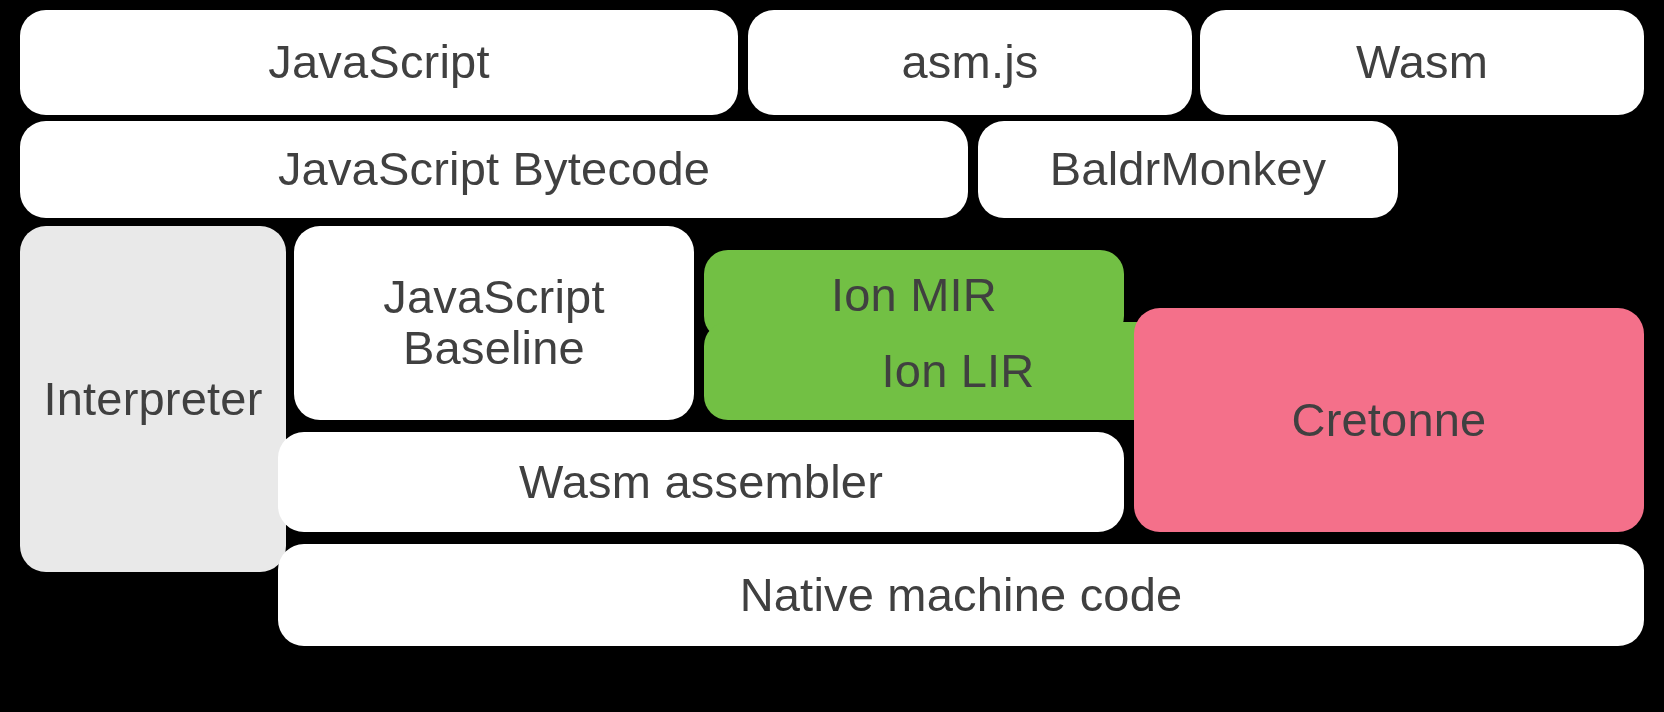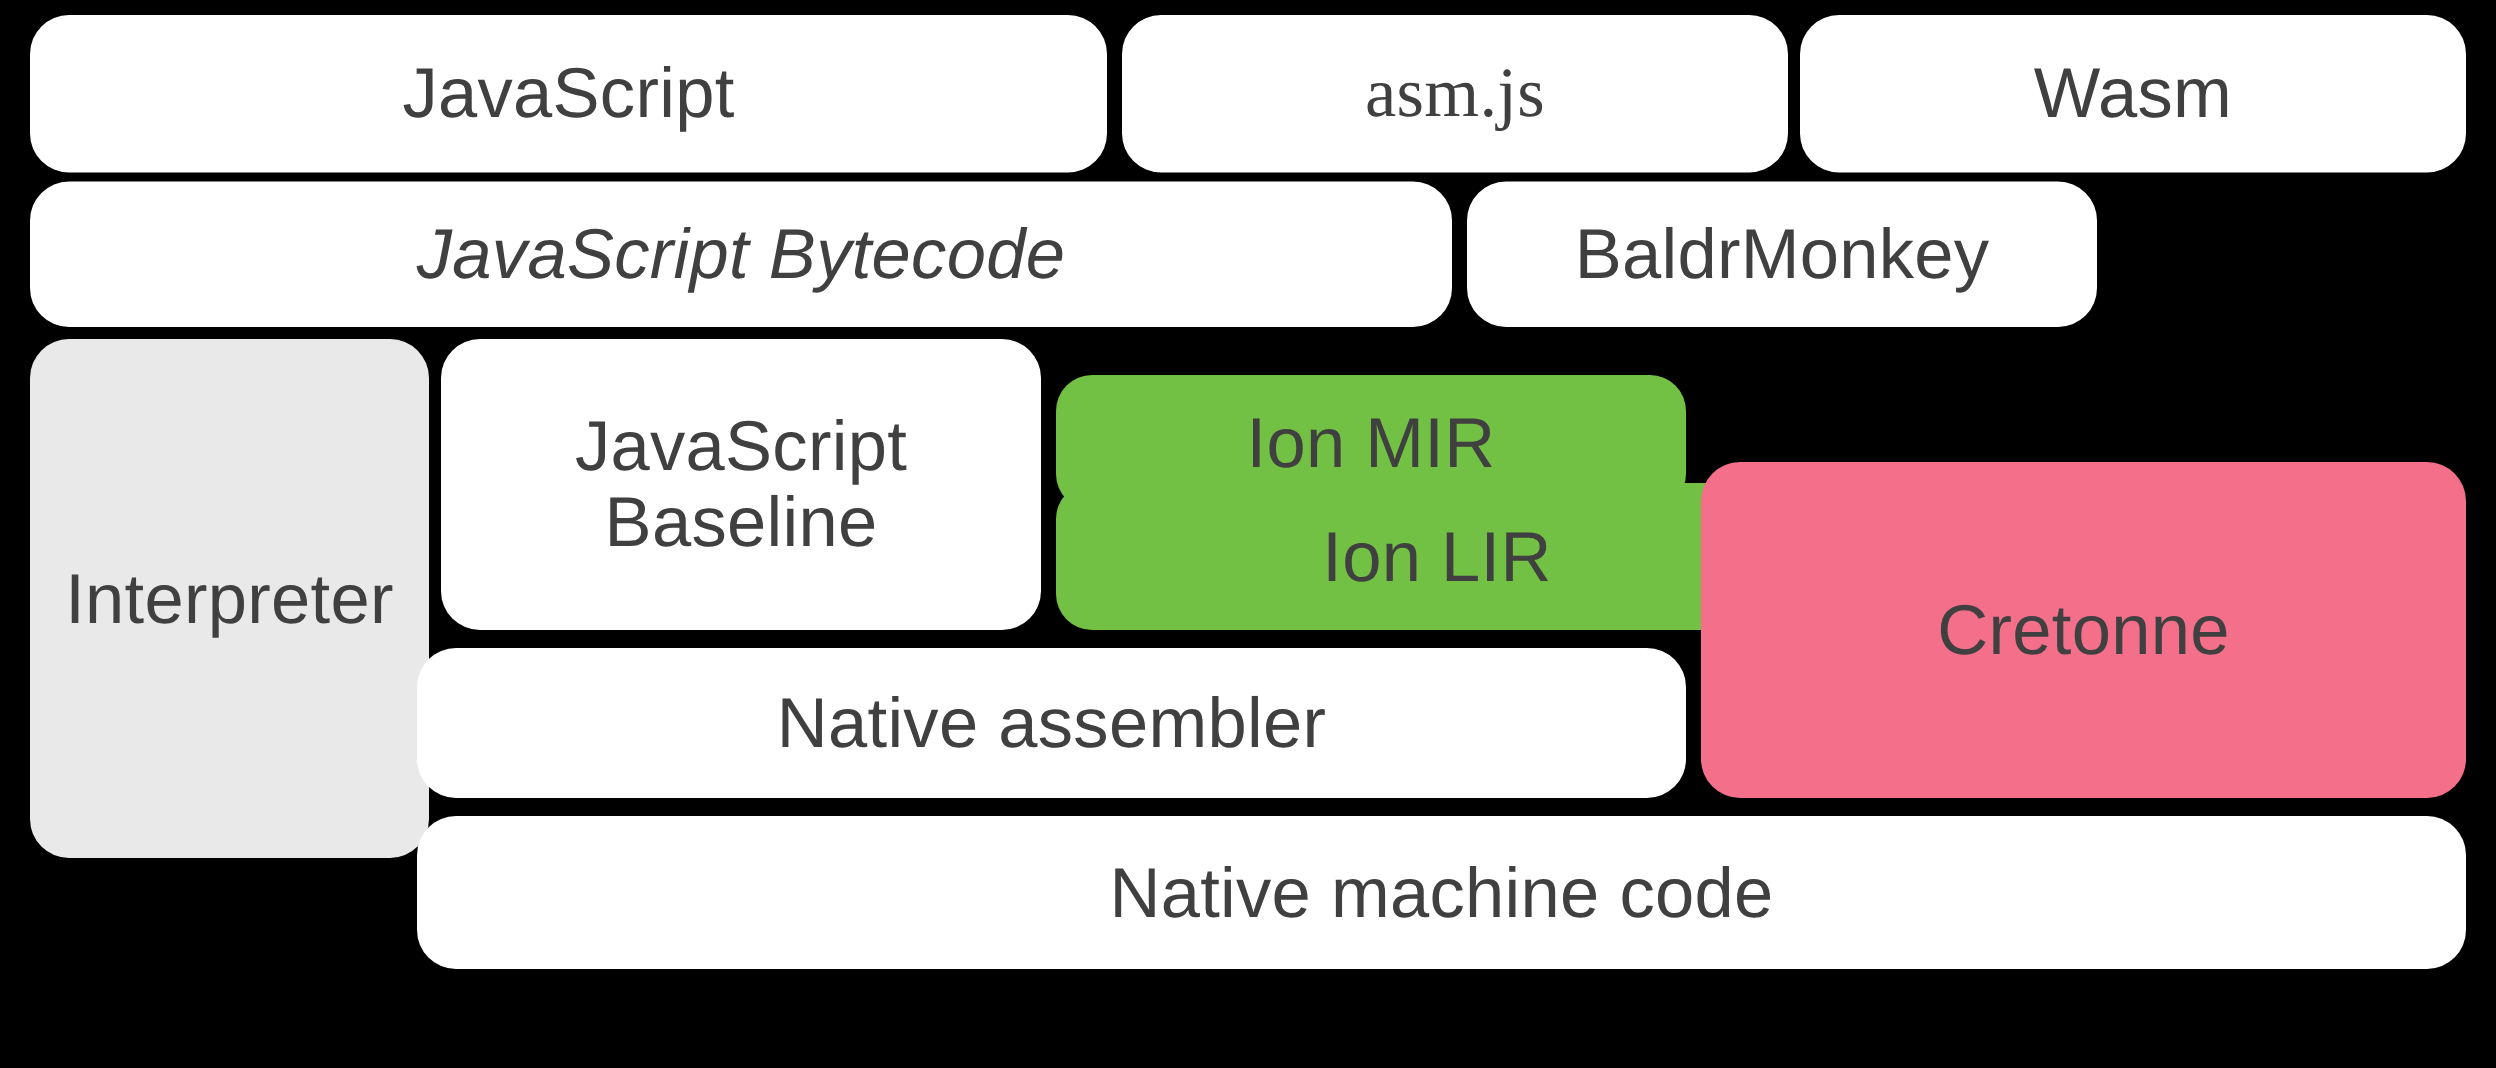--- a/index.html
+++ b/index.html
@@ -41,36 +41,36 @@
   .node.pink   { background: #f4708a; border-radius: 26px; }
   .node.gray   { background: #e9e9e9; border-radius: 26px; }
 </style>
 </head>
 <body>
 
 <div id="stage">
 
   <div class="node" style="left:20px; top:10px; width:718px; height:105px;">JavaScript</div>
 
-  <div class="node" style="left:748px; top:10px; width:444px; height:105px;font-family:Liberation Serif, serif;">asm.js</div>
+  <div class="node" style="left:748px; top:10px; width:444px; height:105px;">asm.js</div>
 
   <div class="node" style="left:1200px; top:10px; width:444px; height:105px;">Wasm</div>
 
-  <div class="node" style="left:20px; top:121px; width:948px; height:97px;font-style:italic;">JavaScript Bytecode</div>
+  <div class="node" style="left:20px; top:121px; width:948px; height:97px;">JavaScript Bytecode</div>
 
   <div class="node" style="left:978px; top:121px; width:420px; height:97px;">BaldrMonkey</div>
 
   <div class="node gray" style="left:20px; top:226px; width:266px; height:346px;">Interpreter</div>
 
   <div class="node" style="left:294px; top:226px; width:400px; height:194px;">JavaScript
 Baseline</div>
 
   <div class="node green" style="left:704px; top:226px; width:420px; height:90px;margin-top:24px;">Ion MIR</div>
 
   <div class="node green" style="left:704px; top:322px; width:508px; height:98px;">Ion LIR</div>
 
   <div class="node pink" style="left:1134px; top:308px; width:510px; height:224px;">Cretonne</div>
 
-  <div class="node" style="left:278px; top:432px; width:846px; height:100px;">Native assembler</div>
+  <div class="node" style="left:278px; top:432px; width:846px; height:100px;">Wasm assembler</div>
 
   <div class="node" style="left:278px; top:544px; width:1366px; height:102px;">Native machine code</div>
 
 </div>
 
 </body></html>

